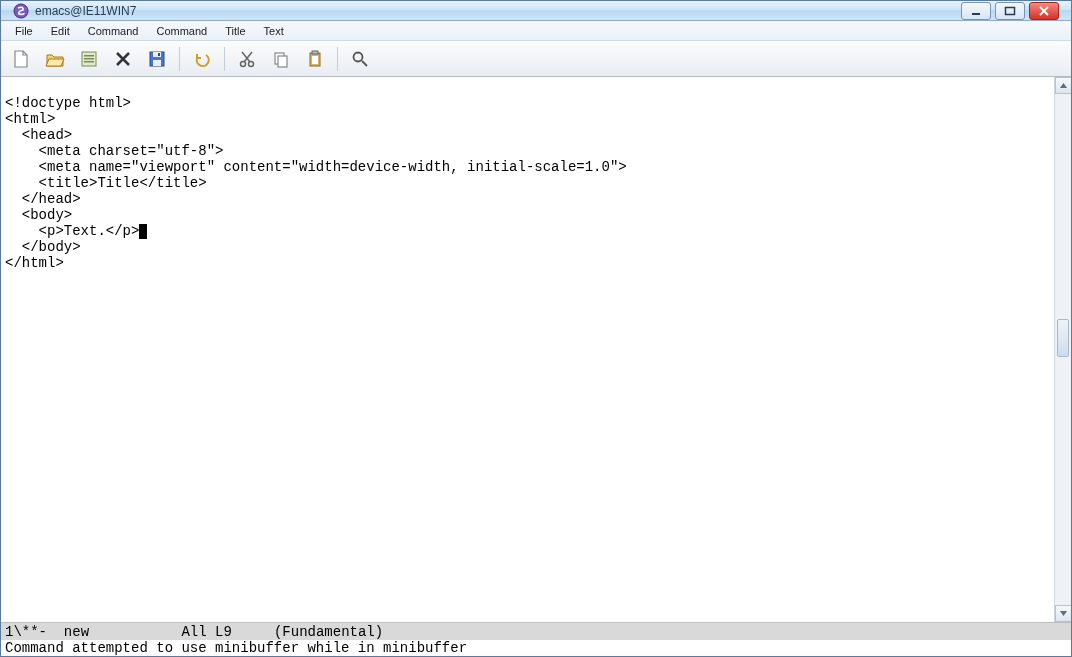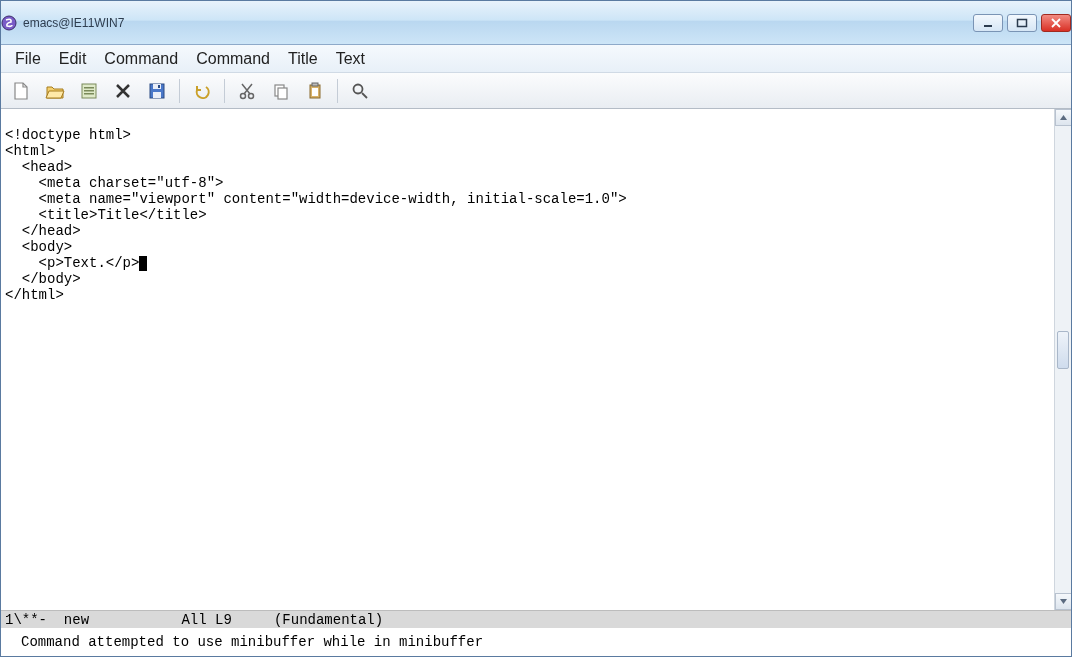--- a/index.html
+++ b/index.html
@@ -8,25 +8,25 @@
     font-size: 12px;
     background: #fff;
     width: 1072px;
     height: 657px;
     overflow: hidden;
     display: flex;
     flex-direction: column;
     border: 1px solid #5a7aa0;
   }
   .titlebar {
-    height: 44px;
+    height: 20px;
     background: linear-gradient(to bottom, #e8f2fb 0%, #cde5f7 45%, #b9d7f0 46%, #cde5f7 100%);
     display: flex;
     align-items: center;
-    padding: 0 0;
+    padding: 0 12px;
     border-bottom: 1px solid #8ea9c9;
   }
   .titlebar .app-icon {
     width: 16px; height: 16px;
     margin-right: 6px;
     display: inline-flex; align-items: center; justify-content: center;
   }
   .titlebar .title-text {
     color: #2e3d4f;
     font-size: 12px;
@@ -40,28 +40,28 @@
     border-radius: 3px;
     background: linear-gradient(to bottom, #f3f8fd, #d6e6f5);
     display: flex; align-items: center; justify-content: center;
   }
   .wbtn.close {
     background: linear-gradient(to bottom, #f28b82, #d93025);
     border-color: #a12a20;
   }
   .wbtn svg { width: 12px; height: 10px; }
   .menubar {
-    height: 28px;
+    height: 20px;
     background: linear-gradient(to bottom, #f5f9fd, #e8f0f8);
     display: flex;
     align-items: center;
     padding: 0 6px;
     gap: 2px;
     border-bottom: 1px solid #d0dae5;
-    font-size: 16px;
+    font-size: 11px;
     color: #222;
   }
   .menubar .menu-item {
     padding: 2px 8px;
     cursor: default;
   }
   .toolbar {
     height: 36px;
     background: linear-gradient(to bottom, #fbfcfd, #e9edf2);
     border-bottom: 1px solid #b4bcc6;
@@ -132,26 +132,26 @@
     border-top: 1px solid #bcbcbc;
     font-family: "Courier New", monospace;
     font-size: 14px;
     color: #000;
     padding: 0 4px;
     display: flex;
     align-items: center;
     white-space: pre;
   }
   .minibuffer {
-    height: 28px;
+    height: 16px;
     background: #fff;
     font-family: "Courier New", monospace;
     font-size: 14px;
     color: #000;
-    padding: 0 20px;
+    padding: 0 4px;
     display: flex;
     align-items: center;
     white-space: pre;
   }
 </style>
 </head>
 <body>
 
 <div class="titlebar">
   <span class="app-icon">

